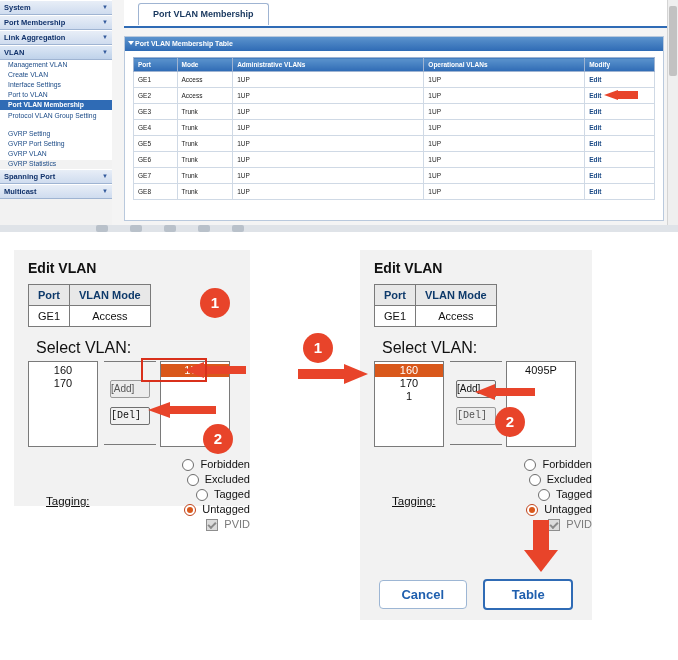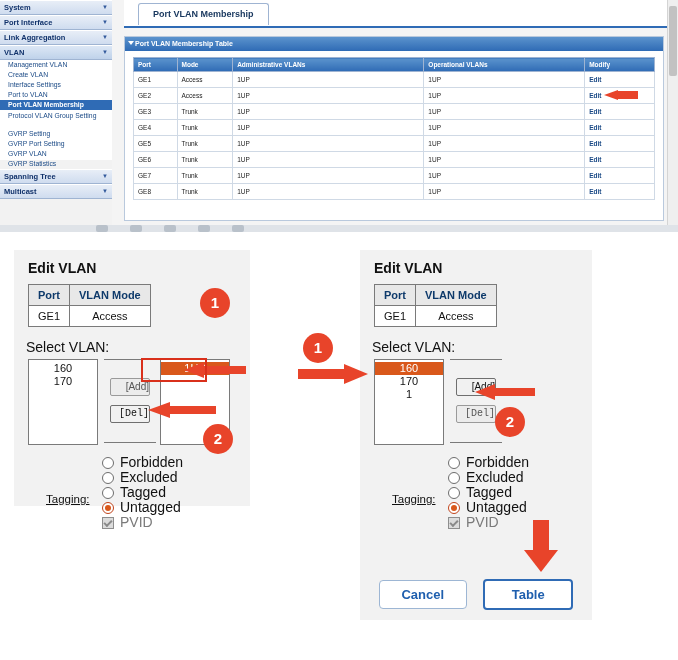--- a/index.html
+++ b/index.html
@@ -244,23 +244,23 @@
     text-align: center;
   }
   table.port-table td {
     background: #ffffff;
     border: 1px solid #7a7a7a;
     padding: 4px 9px;
     text-align: center;
     color: #111;
   }
   .select-label {
-    font-size: 14px;
+    font-size: 16px;
     color: #111;
-    margin: 12px 0 4px 12px;
+    margin: 12px 0 4px 22px;
   }
   .lists {
     position: relative;
     margin-left: 14px;
     width: 196px;
     height: 84px;
   }
   .listbox {
     position: absolute;
     top: 0;
@@ -298,21 +298,21 @@
     height: 82px;
     border-top: 1px solid #7a7a7a;
     border-bottom: 1px solid #7a7a7a;
   }
   .minibtn {
     position: absolute;
     left: 6px;
     width: 38px;
     height: 16px;
     line-height: 16px;
-    text-align: right;
+    text-align: left;
     font-size: 10px;
     border: 1px solid #9a9a9a;
     background: #ececec;
     color: #555;
     border-radius: 2px;
   }
   .minibtn.strong {
     color: #111;
     background: #f1f1f1;
     border-color: #6f6f6f;
@@ -332,24 +332,25 @@
     top: 38px;
     font-size: 11.5px;
     text-decoration: underline;
   }
   .radios {
     margin-left: 74px;
   }
   .radio-row {
     height: 15px;
     line-height: 15px;
-    font-size: 14px;
+    font-size: 11px;
     color: #111;
     display: flex;
     align-items: center;
+    justify-content: flex-end;
   }
   .radio {
     width: 10px; height: 10px;
     border-radius: 50%;
     border: 1px solid #6d6d6d;
     background: #ffffff;
     margin-right: 6px;
     position: relative;
     flex: none;
   }
@@ -434,21 +435,21 @@
 
   <div class="switch-shot">
     <div class="switch-inner">
 
       <div class="sidebar">
         <div class="sb-group">
           <span>System</span>
           <span class="caret">▼</span>
         </div>
         <div class="sb-group">
-          <span>Port Interface</span>
+          <span>Port Membership</span>
           <span class="caret">▼</span>
         </div>
         <div class="sb-group">
           <span>Link Aggregation</span>
           <span class="caret">▼</span>
         </div>
         <div class="sb-group active">
           <span>VLAN</span>
           <span class="caret">▼</span>
         </div>
@@ -456,21 +457,21 @@
         <div class="sb-item">Create VLAN</div>
         <div class="sb-item">Interface Settings</div>
         <div class="sb-item">Port to VLAN</div>
         <div class="sb-item selected">Port VLAN Membership</div>
         <div class="sb-item two-line">Protocol VLAN Group Setting</div>
         <div class="sb-item">GVRP Setting</div>
         <div class="sb-item">GVRP Port Setting</div>
         <div class="sb-item">GVRP VLAN</div>
         <div class="sb-item">GVRP Statistics</div>
         <div class="sb-group">
-          <span>Spanning Tree</span>
+          <span>Spanning Port</span>
           <span class="caret">▼</span>
         </div>
         <div class="sb-group">
           <span>Multicast</span>
           <span class="caret">▼</span>
         </div>
       </div>
 
       <div class="content">
         <div class="tabbar">
@@ -664,20 +665,23 @@
 
     <div class="lists">
       <div class="listbox left">
         <div class="opt sel-orange">160</div>
         <div class="opt">170</div>
         <div class="opt">1</div>
       </div>
       <div class="btncol">
         <div class="minibtn add strong">[Add]</div>
         <div class="minibtn del">[Del]</div>
+      </div>
+      <div class="listbox right">
+        <div class="opt">4095P</div>
       </div>
     </div>
 
     <div class="tagging">
       <div class="tag-label">Tagging:</div>
       <div class="radios">
         <div class="radio-row">
           <span class="radio"></span>
           <span>Forbidden</span>
         </div>

